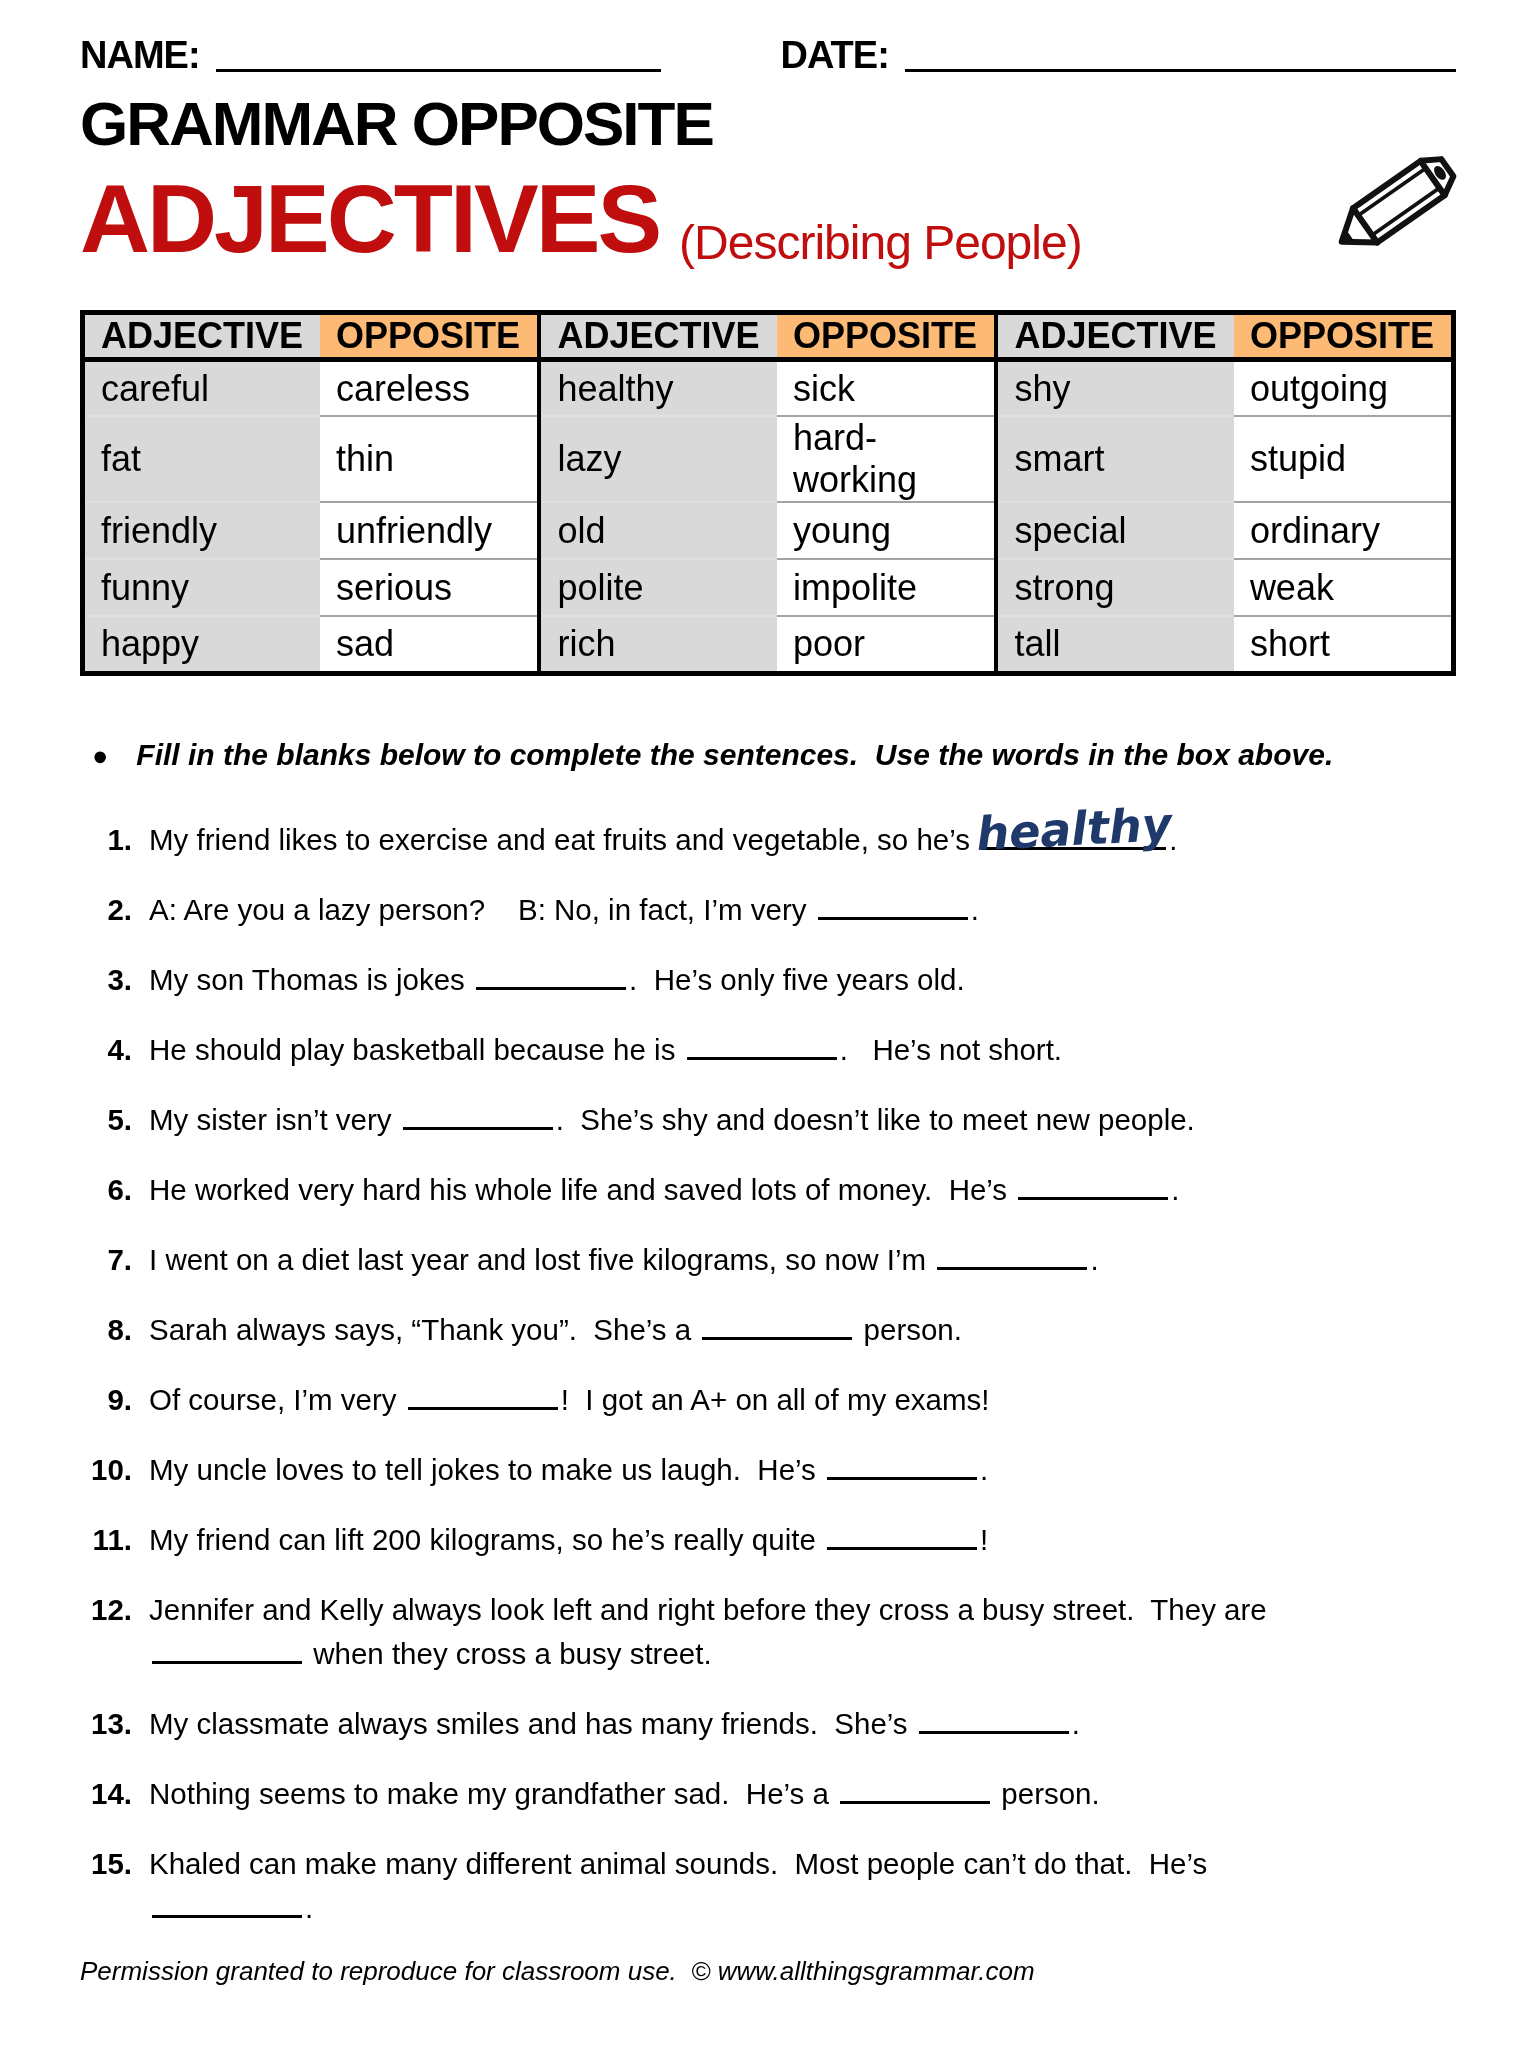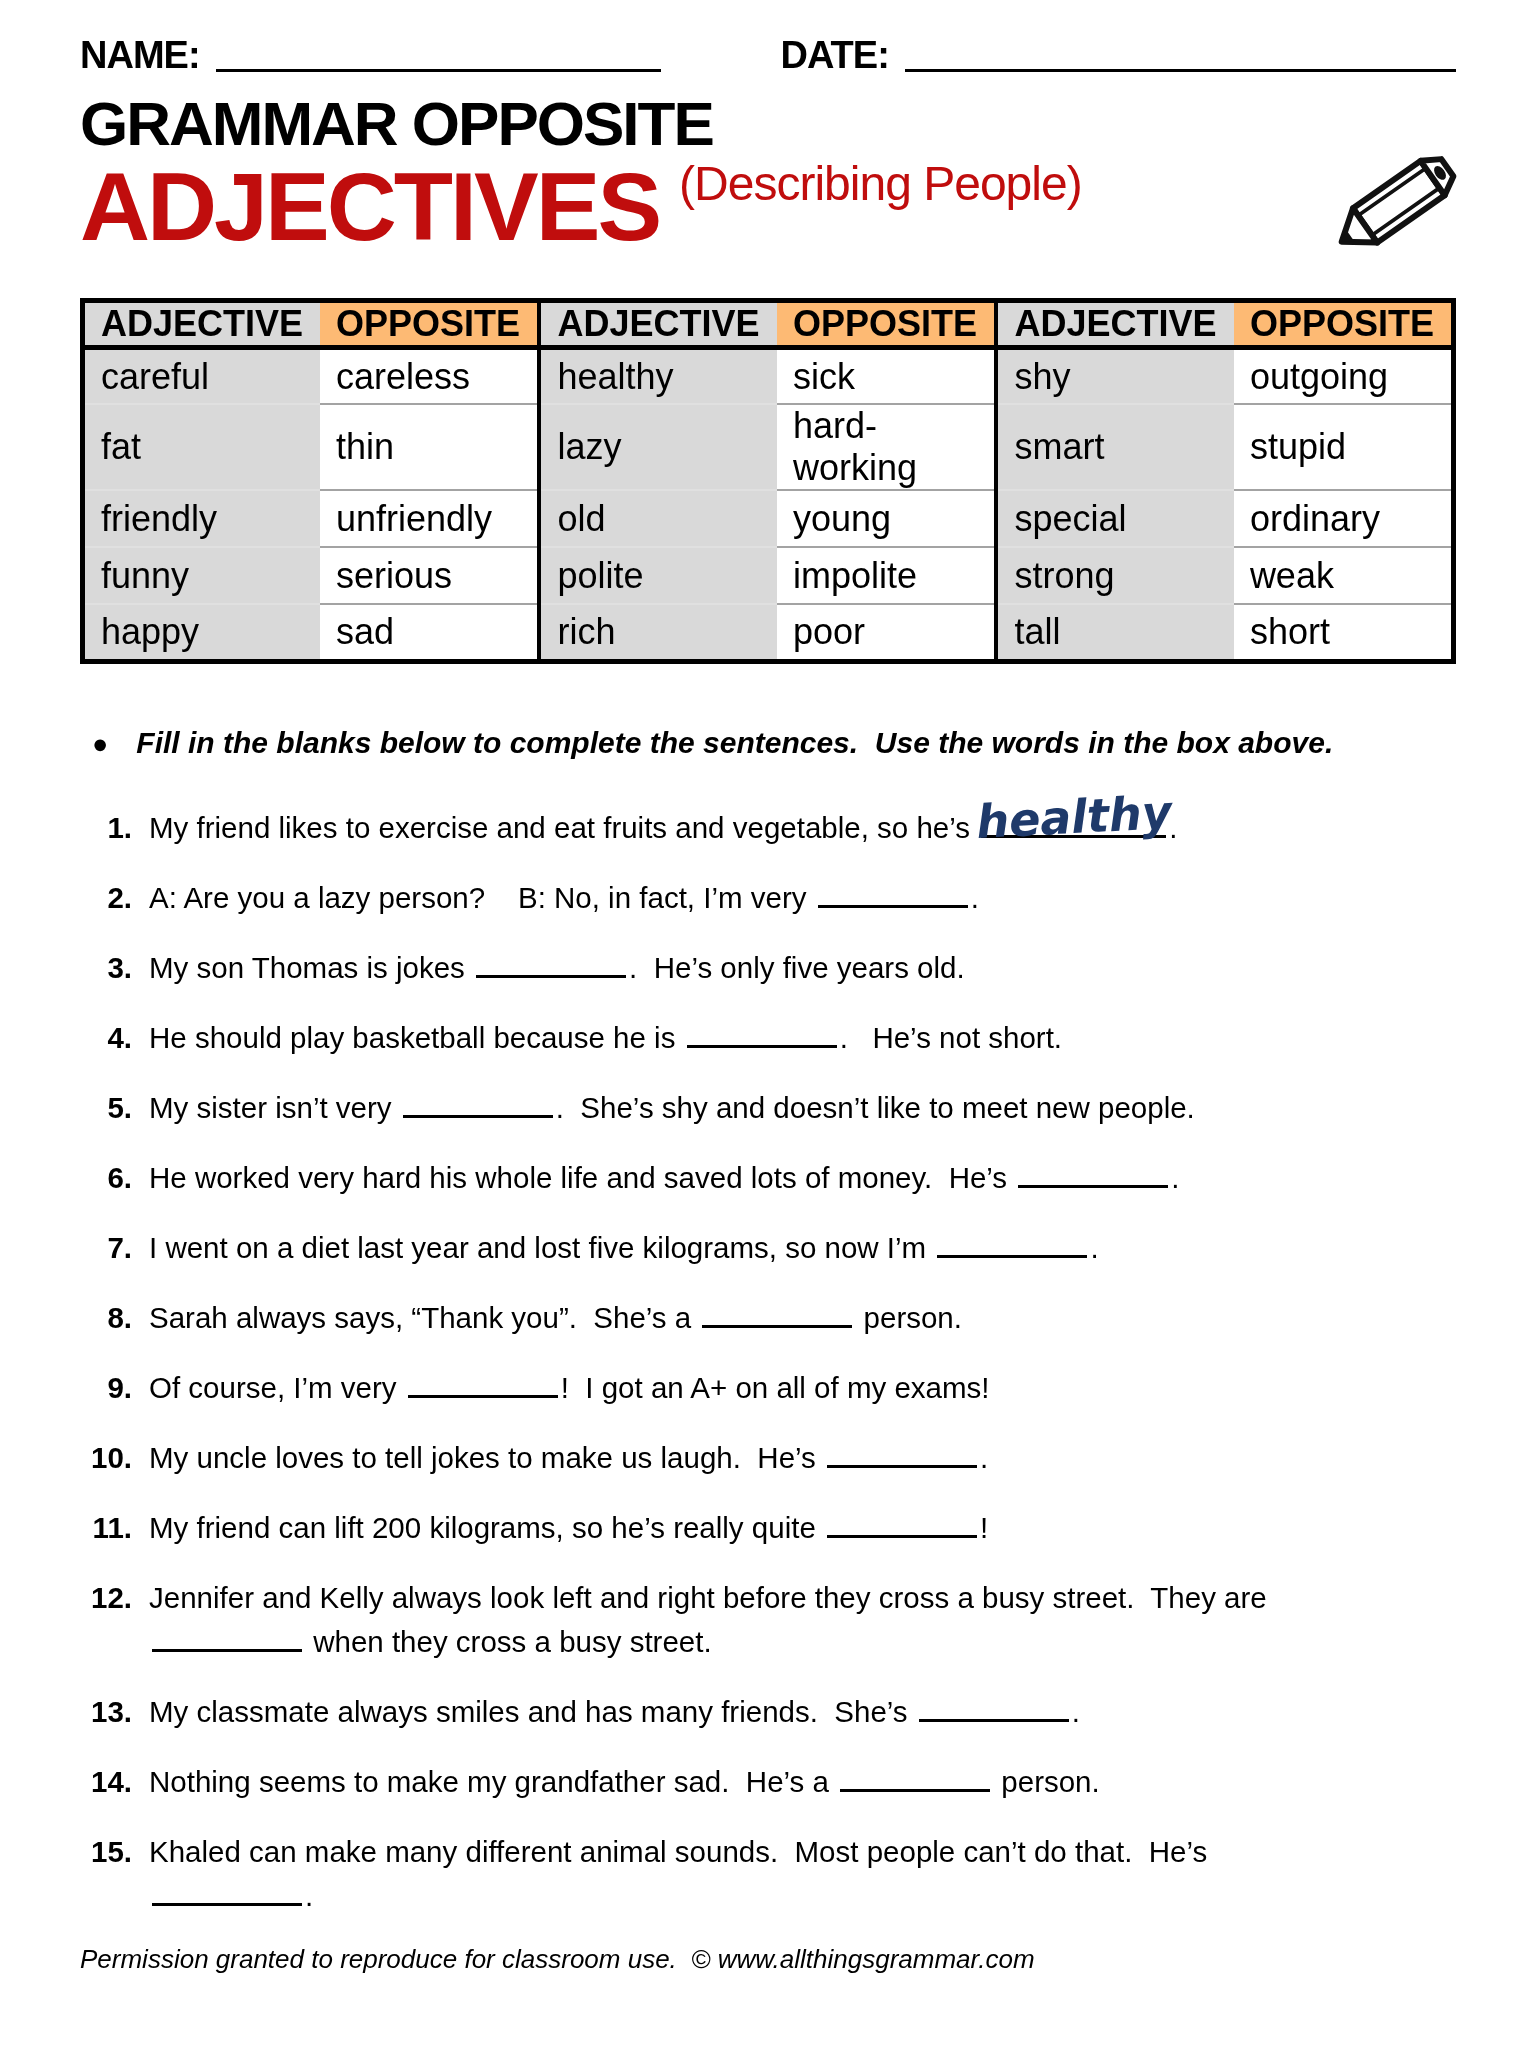--- a/index.html
+++ b/index.html
@@ -19,21 +19,21 @@
 
   
   .topline{display:flex;align-items:flex-end;font-weight:bold;font-size:38px;letter-spacing:-1px}
   .wline{border-bottom:3px solid #000;height:6px}
   .wline.name{width:445px;margin:0 0 5px 16px}
   .lbl.date{margin-left:120px}
   .wline.date{flex:1;margin:0 0 5px 16px}
 
   
   .gw{font-size:62px;font-weight:bold;margin-top:14px;letter-spacing:-2px;line-height:1.05}
-  .titlerow{display:flex;align-items:flex-start;margin-top:0}
+  .titlerow{display:flex;align-items:flex-end;margin-top:12px}
   .adj{font-size:97px;font-weight:bold;color:var(--red);letter-spacing:-3px;line-height:1.05}
   .sub{font-size:48px;font-weight:normal;color:var(--red);margin-left:20px;letter-spacing:-1px}
 
   
   .pencil{position:absolute;right:64px;top:128px;width:150px;height:150px}
 
   
   table{border-collapse:collapse;width:100%;margin-top:40px;table-layout:fixed;border:5px solid #000}
   col.c-adj{width:17.3%}
   col.c-opp{width:16.0%}

